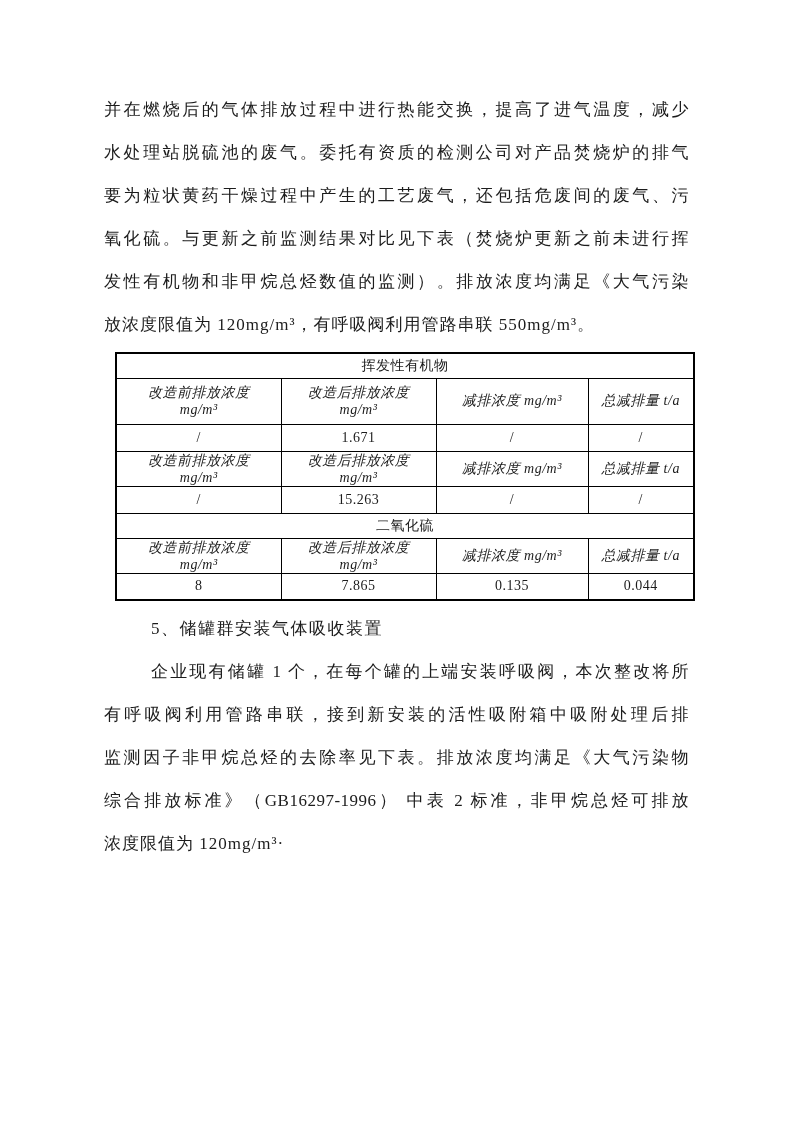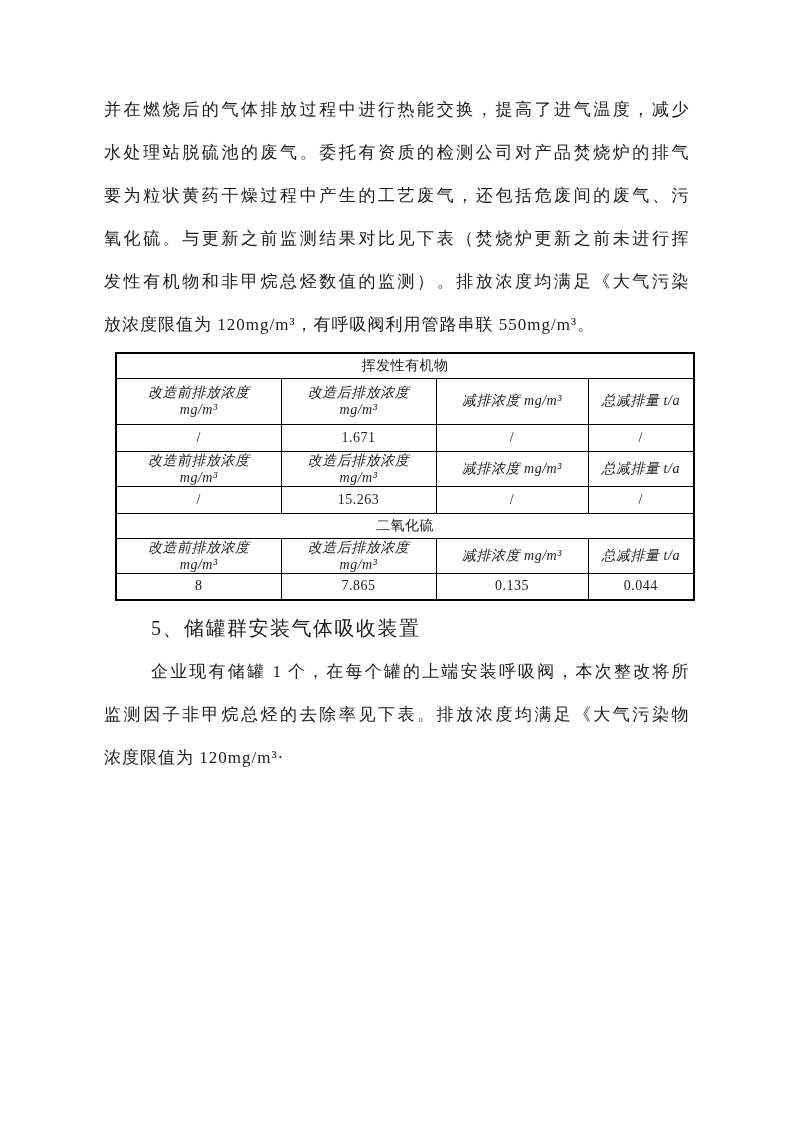--- a/index.html
+++ b/index.html
@@ -29,21 +29,21 @@
     text-justify: inter-character;
     white-space: nowrap;
     letter-spacing: 0.5px;
   }
   .line.last {
     text-align-last: left;
     letter-spacing: 1px;
   }
   .line.indent { text-indent: 47px; }
   .heading {
-    font-size: 20px;
+    font-size: 17px;
     line-height: 43px;
     height: 43px;
     text-indent: 47px;
     letter-spacing: 1.5px;
     white-space: nowrap;
   }
   table.emis {
     border-collapse: collapse;
     table-layout: fixed;
     width: 578px;
@@ -132,18 +132,20 @@
           <td>0.135</td>
           <td>0.044</td>
         </tr>
       </tbody>
     </table>
 
     <div class="heading">5、储罐群安装气体吸收装置</div>
 
     <div>
       <div class="line indent">企业现有储罐 1 个，在每个罐的上端安装呼吸阀，本次整改将所</div>
+      <div class="line">有呼吸阀利用管路串联，接到新安装的活性吸附箱中吸附处理后排</div>
       <div class="line">监测因子非甲烷总烃的去除率见下表。排放浓度均满足《大气污染物</div>
+      <div class="line">综合排放标准》（GB16297-1996）  中表 2 标准，非甲烷总烃可排放</div>
       <div class="line last">浓度限值为 120mg/m³·</div>
     </div>
 
   </div>
 </div>
 
 </body></html>

